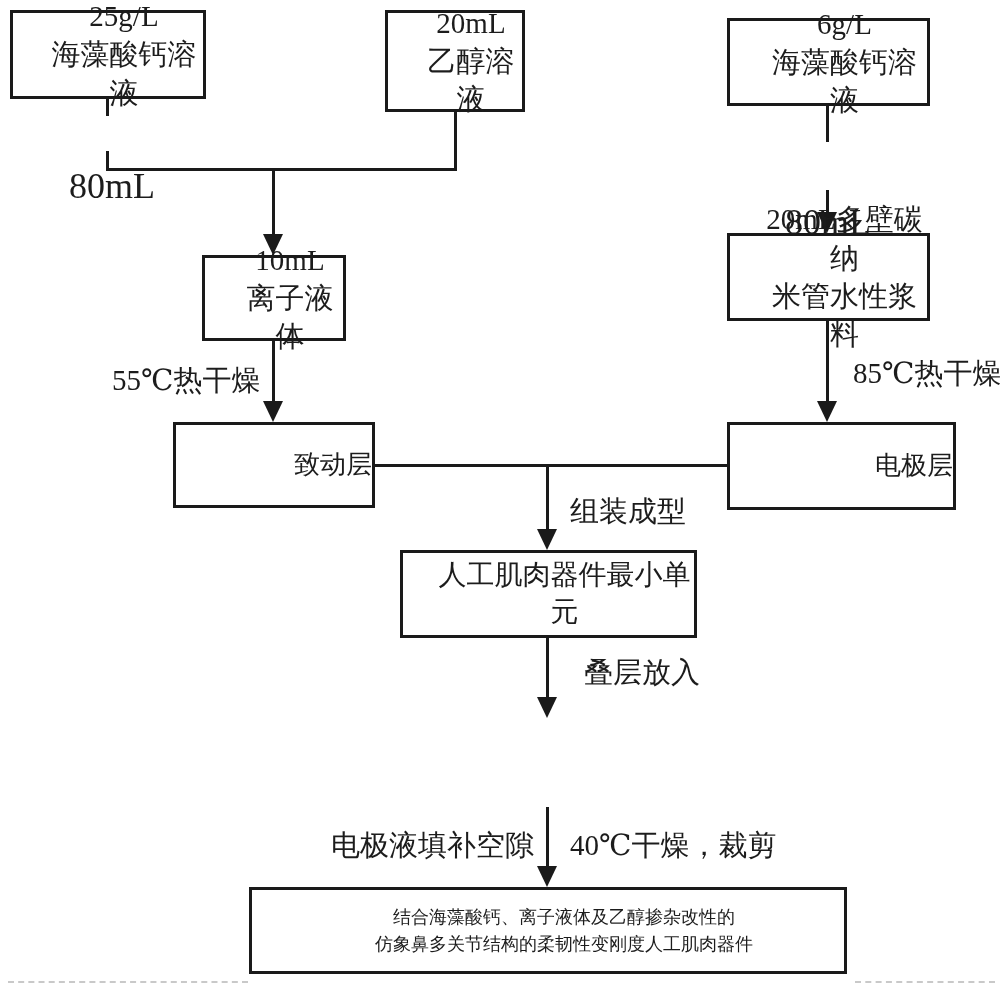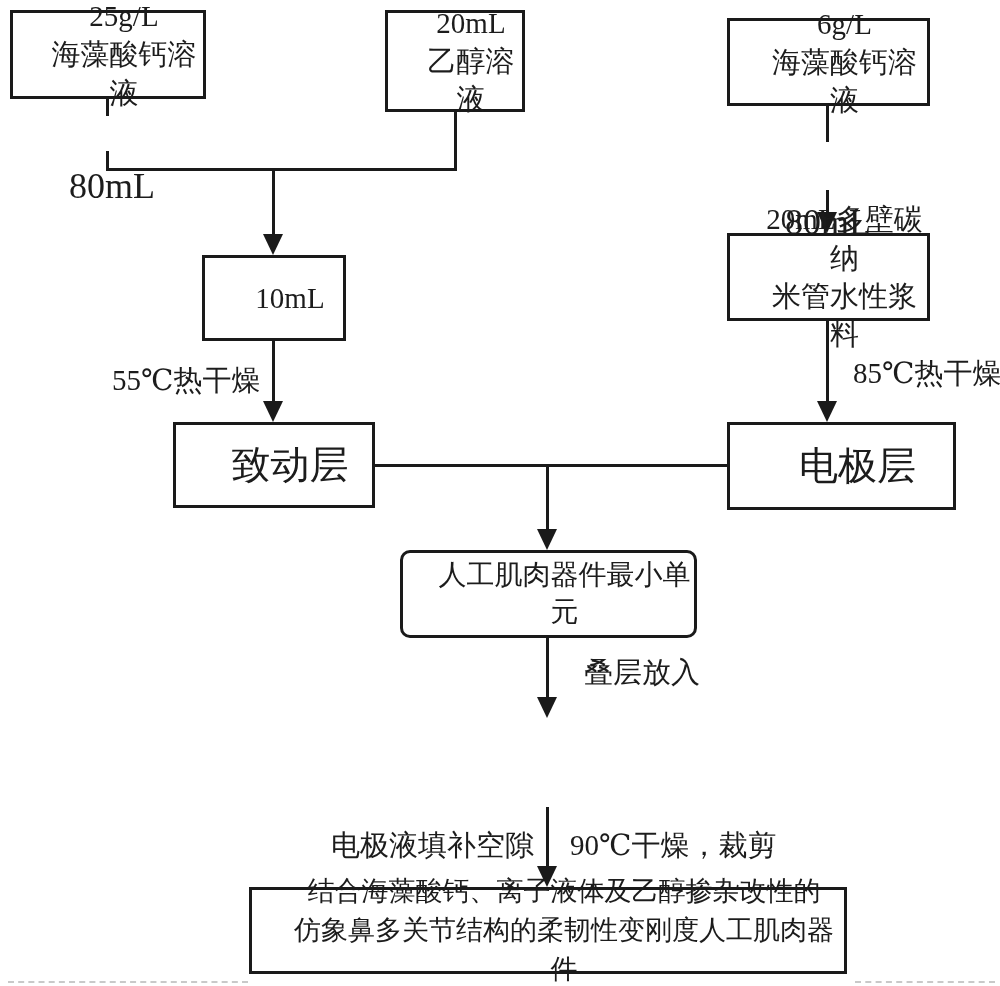--- a/index.html
+++ b/index.html
@@ -24,23 +24,23 @@
     display: flex;
     flex-direction: column;
     align-items: center;
     justify-content: center;
     text-align: center;
     font-size: 29px;
     line-height: 1.32;
     z-index: 2;
     padding-left: 32px;
   }
-  .box.single { font-size: 39px; }
-  .box.unit { font-size: 28px; border-radius: 10px; }
-  .box.final { font-size: 27px; line-height: 1.45; }
+  .box.single { font-size: 26px; align-items: flex-end; }
+  .box.unit { font-size: 28px; }
+  .box.final { font-size: 18px; line-height: 1.45; }
   .vline {
     position: absolute;
     width: 3px;
     background: #1a1a1a;
     z-index: 1;
   }
   .hline {
     position: absolute;
     height: 3px;
     background: #1a1a1a;
@@ -89,20 +89,21 @@
     <span>乙醇溶液</span>
   </div>
 
   <div class="box" style="left:727px;top:18px;width:203px;height:88px">
     <span>6g/L</span>
     <span>海藻酸钙溶液</span>
   </div>
 
   <div class="box" style="left:202px;top:255px;width:144px;height:86px">
     <span>10mL</span>
+    <span>离子液体</span>
   </div>
 
   <div class="box" style="left:727px;top:233px;width:203px;height:88px">
     <span>20mL多壁碳纳</span>
     <span>米管水性浆料</span>
   </div>
 
   <div class="box single" style="left:173px;top:422px;width:202px;height:86px">
     <span>致动层</span>
   </div>
@@ -152,23 +153,24 @@
   <div class="arrowhead" style="left:537px;top:866px"></div>
 
   <div class="elabel vol" style="left:60px;top:117px;width:104px">80mL</div>
 
   <div class="elabel vol" style="left:776px;top:153px;width:104px">80mL</div>
 
   <div class="elabel" style="left:112px;top:361px">55℃热干燥</div>
 
   <div class="elabel" style="left:853px;top:354px">85℃热干燥</div>
 
+  <div class="elabel" style="left:570px;top:492px">组装成型</div>
 
   <div class="elabel" style="left:331px;top:826px">电极液填补空隙</div>
 
   <div class="elabel" style="left:584px;top:653px">叠层放入</div>
 
-  <div class="elabel" style="left:570px;top:826px">90℃干燥，裁剪</div>
+  <div class="elabel" style="left:570px;top:826px">40℃干燥，裁剪</div>
 
   <div class="artifact" style="left:8px;top:981px;width:240px"></div>
   <div class="artifact" style="left:855px;top:981px;width:140px"></div>
 
 </div>
 
 </body></html>

